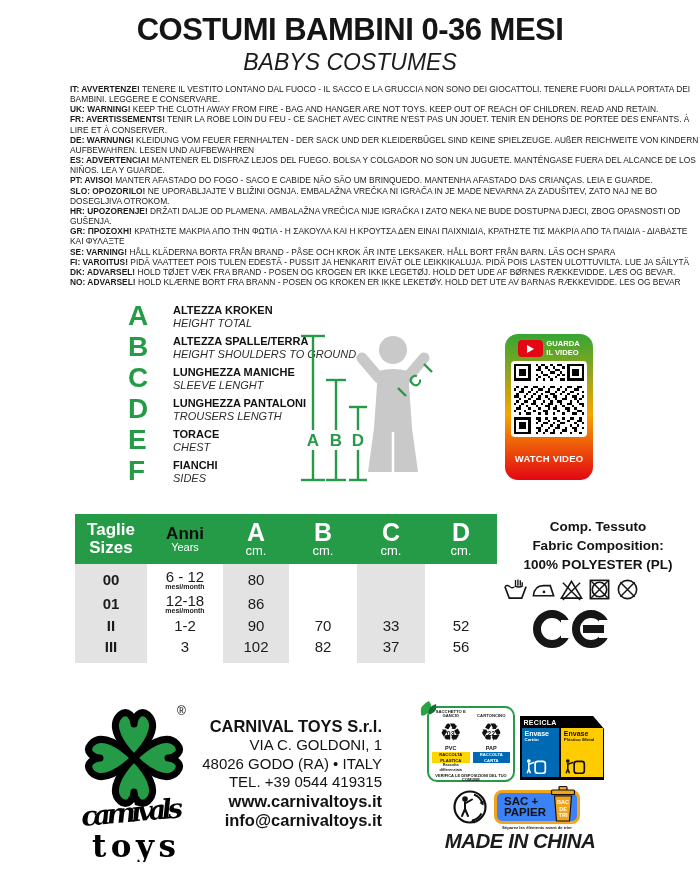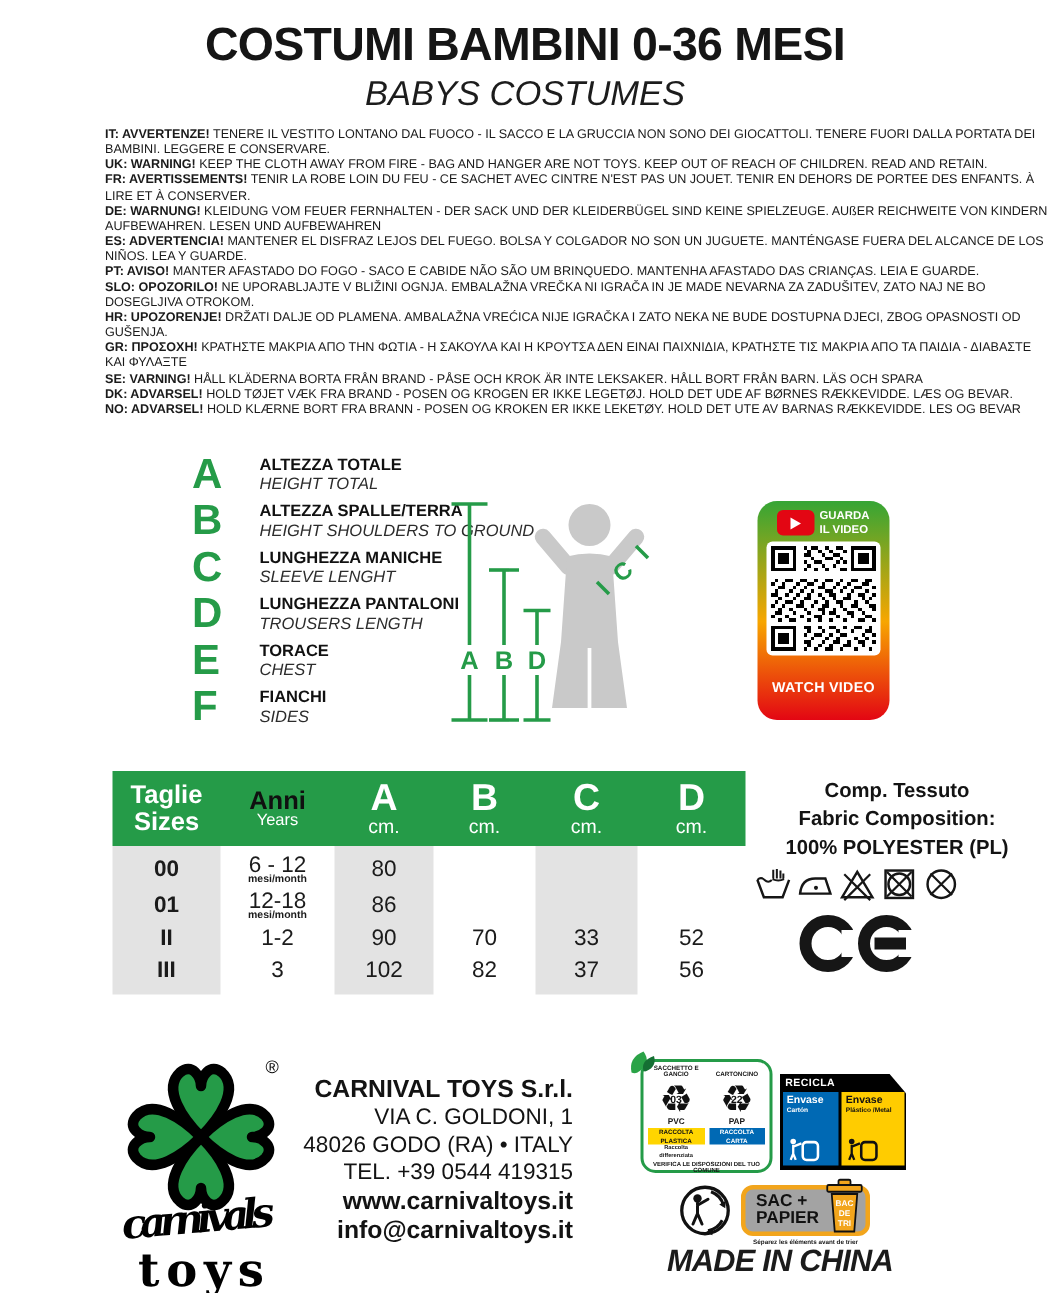--- a/index.html
+++ b/index.html
@@ -89,21 +89,21 @@
   .recicla-cells{display:flex;gap:1.5px;height:49px;}
   .cell{flex:1;padding:2px 3px;display:flex;flex-direction:column;}
   .cell-blue{background:#0069b4;color:#fff;}
   .cell-yellow{background:#fc0;color:#111;flex:1.12;}
   .env1{font-size:7px;font-weight:bold;line-height:7.5px;}
   .env2{font-size:4.4px;font-weight:bold;line-height:5px;}
   .env-icon{margin-top:auto;}
   
   #triman{left:452px;top:789px;}
   #sacbox{left:494px;top:790px;width:86px;height:34px;border:3px solid #f2a51c;border-radius:8px;
-          background:#a3a3a3;box-sizing:border-box;display:flex;align-items:center;
+          background:#3b82f6;box-sizing:border-box;display:flex;align-items:center;
           padding:1px 28px 1px 7px;}
   .sac-text{font-size:11.5px;font-weight:bold;line-height:11.5px;color:#111;}
   #sacbin{position:absolute;right:1px;top:-8px;}
   #sacnote{left:494px;top:825px;width:86px;font-size:4.2px;font-weight:bold;text-align:center;
            line-height:5px;}
   #madein{left:440px;top:829px;width:160px;font-size:20.5px;font-weight:bold;font-style:italic;
           color:#1b1b1b;text-align:center;letter-spacing:-0.5px;}
   svg{display:block;}
 </style>
 </head>
@@ -118,29 +118,30 @@
     <p><b>IT: AVVERTENZE!</b> <span>TENERE IL VESTITO LONTANO DAL FUOCO - IL SACCO E LA GRUCCIA NON SONO DEI GIOCATTOLI. TENERE FUORI DALLA PORTATA DEI BAMBINI. LEGGERE E CONSERVARE.</span></p>
     <p><b>UK: WARNING!</b> <span>KEEP THE CLOTH AWAY FROM FIRE - BAG AND HANGER ARE NOT TOYS. KEEP OUT OF REACH OF CHILDREN. READ AND RETAIN.</span></p>
     <p><b>FR: AVERTISSEMENTS!</b> <span>TENIR LA ROBE LOIN DU FEU - CE SACHET AVEC CINTRE N'EST PAS UN JOUET. TENIR EN DEHORS DE PORTEE DES ENFANTS. À LIRE ET À CONSERVER.</span></p>
     <p><b>DE: WARNUNG!</b> <span>KLEIDUNG VOM FEUER FERNHALTEN - DER SACK UND DER KLEIDERBÜGEL SIND KEINE SPIELZEUGE. AUßER REICHWEITE VON KINDERN AUFBEWAHREN. LESEN UND AUFBEWAHREN</span></p>
     <p><b>ES: ADVERTENCIA!</b> <span>MANTENER EL DISFRAZ LEJOS DEL FUEGO. BOLSA Y COLGADOR NO SON UN JUGUETE. MANTÉNGASE FUERA DEL ALCANCE DE LOS NIÑOS. LEA Y GUARDE.</span></p>
     <p><b>PT: AVISO!</b> <span>MANTER AFASTADO DO FOGO - SACO E CABIDE NÃO SÃO UM BRINQUEDO. MANTENHA AFASTADO DAS CRIANÇAS. LEIA E GUARDE.</span></p>
     <p><b>SLO: OPOZORILO!</b> <span>NE UPORABLJAJTE V BLIŽINI OGNJA. EMBALAŽNA VREČKA NI IGRAČA IN JE MADE NEVARNA ZA ZADUŠITEV, ZATO NAJ NE BO DOSEGLJIVA OTROKOM.</span></p>
     <p><b>HR: UPOZORENJE!</b> <span>DRŽATI DALJE OD PLAMENA. AMBALAŽNA VREĆICA NIJE IGRAČKA I ZATO NEKA NE BUDE DOSTUPNA DJECI, ZBOG OPASNOSTI OD GUŠENJA.</span></p>
     <p><b>GR: ΠΡΟΣΟΧΗ!</b> <span>ΚΡΑΤΗΣΤΕ ΜΑΚΡΙΑ ΑΠΟ ΤΗΝ ΦΩΤΙΑ - Η ΣΑΚΟΥΛΑ ΚΑΙ Η ΚΡΟΥΤΣΑ ΔΕΝ ΕΙΝΑΙ ΠΑΙΧΝΙΔΙΑ, ΚΡΑΤΗΣΤΕ ΤΙΣ ΜΑΚΡΙΑ ΑΠΟ ΤΑ ΠΑΙΔΙΑ - ΔΙΑΒΑΣΤΕ ΚΑΙ ΦΥΛΑΞΤΕ</span></p>
     <p><b>SE: VARNING!</b> <span>HÅLL KLÄDERNA BORTA FRÅN BRAND - PÅSE OCH KROK ÄR INTE LEKSAKER. HÅLL BORT FRÅN BARN. LÄS OCH SPARA</span></p>
+    <p><b>FI: VAROITUS!</b> <span>PIDÄ VAATTEET POIS TULEN EDESTÄ - PUSSIT JA HENKARIT EIVÄT OLE LEIKKIKALUJA. PIDÄ POIS LASTEN ULOTTUVILTA. LUE JA SÄILYTÄ</span></p>
     <p><b>DK: ADVARSEL!</b> <span>HOLD TØJET VÆK FRA BRAND - POSEN OG KROGEN ER IKKE LEGETØJ. HOLD DET UDE AF BØRNES RÆKKEVIDDE. LÆS OG BEVAR.</span></p>
     <p><b>NO: ADVARSEL!</b> <span>HOLD KLÆRNE BORT FRA BRANN - POSEN OG KROKEN ER IKKE LEKETØY. HOLD DET UTE AV BARNAS RÆKKEVIDDE. LES OG BEVAR</span></p>
   </div>
 
   <div class="abs" id="legend">
     <div class="leg-row">
       <div class="leg-letter">A</div>
       <div>
-          <div class="leg-l1">ALTEZZA TOTALE</div>
+          <div class="leg-l1">ALTEZZA KROKEN</div>
            <div class="leg-l2">HEIGHT TOTAL</div>
         </div>
     </div>
     <div class="leg-row">
       <div class="leg-letter">B</div>
       <div>
           <div class="leg-l1">ALTEZZA SPALLE/TERRA</div>
            <div class="leg-l2">HEIGHT SHOULDERS TO GROUND</div>
         </div>
     </div>

